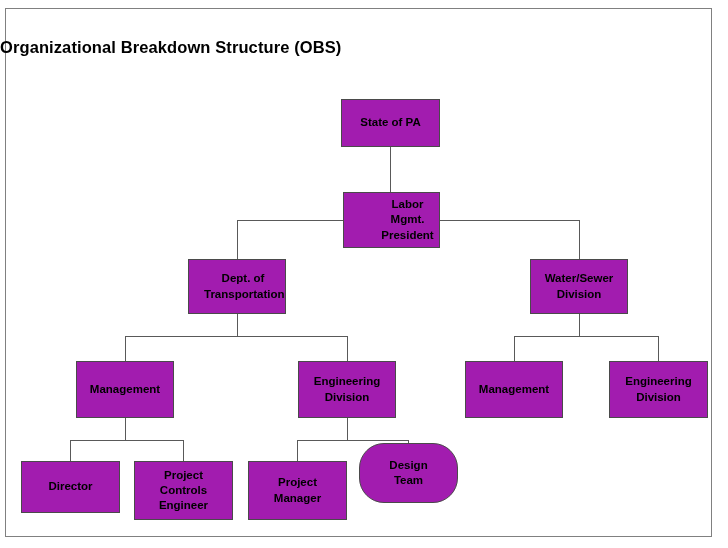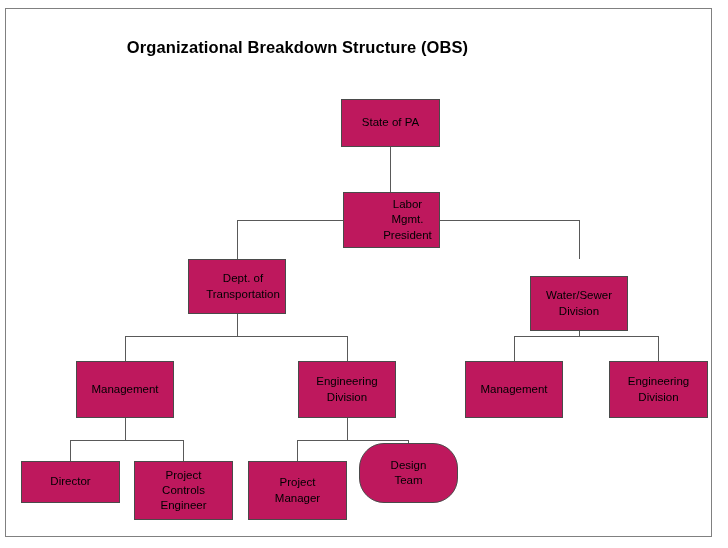--- a/index.html
+++ b/index.html
@@ -28,35 +28,34 @@
     border: 1px solid #808080;
     box-sizing: border-box;
     background: #ffffff;
   }
   
   #chart-title {
     position: absolute;
     left: 0;
     top: 38px;
     width: 595px;
-    text-align: center;
     font-size: 16.5px;
     font-weight: bold;
     color: #000000;
     letter-spacing: 0.1px;
   }
   
   .node {
     position: absolute;
     box-sizing: border-box;
     border: 1.3px solid #4a4a4a;
-    background: #be185d;
+    background: #a21caf;
     color: #000000;
     font-size: 11.5px;
-    font-weight: normal;
+    font-weight: bold;
     line-height: 1.32;
     text-align: center;
     display: flex;
     align-items: center;
     justify-content: center;
     z-index: 3;
   }
   .node .node-label {
     display: block;
     width: 100%;
@@ -117,21 +116,21 @@
   <div class="node" style="left:343px; top:192px; width:97px; height:56px;padding-left:32px;">
     <span class="node-label">Labor Mgmt.
 President</span>
   </div>
 
   <div class="node" style="left:188px; top:259px; width:98px; height:55px;padding-left:12px;">
     <span class="node-label">Dept. of
 Transportation</span>
   </div>
 
-  <div class="node" style="left:530px; top:276px; width:98px; height:55px;justify-content:flex-end;">
+  <div class="node" style="left:530px; top:259px; width:98px; height:55px;justify-content:flex-end;">
     <span class="node-label">Water/Sewer
 Division</span>
   </div>
 
   <div class="node" style="left:76px; top:361px; width:98px; height:57px;">
     <span class="node-label">Management</span>
   </div>
 
   <div class="node" style="left:298px; top:361px; width:98px; height:57px;">
     <span class="node-label">Engineering
@@ -140,21 +139,21 @@
 
   <div class="node" style="left:465px; top:361px; width:98px; height:57px;">
     <span class="node-label">Management</span>
   </div>
 
   <div class="node" style="left:609px; top:361px; width:99px; height:57px;">
     <span class="node-label">Engineering
 Division</span>
   </div>
 
-  <div class="node" style="left:21px; top:461px; width:99px; height:42px;">
+  <div class="node" style="left:21px; top:461px; width:99px; height:52px;">
     <span class="node-label">Director</span>
   </div>
 
   <div class="node" style="left:134px; top:461px; width:99px; height:59px;">
     <span class="node-label">Project
 Controls
 Engineer</span>
   </div>
 
   <div class="node" style="left:248px; top:461px; width:99px; height:59px;">

